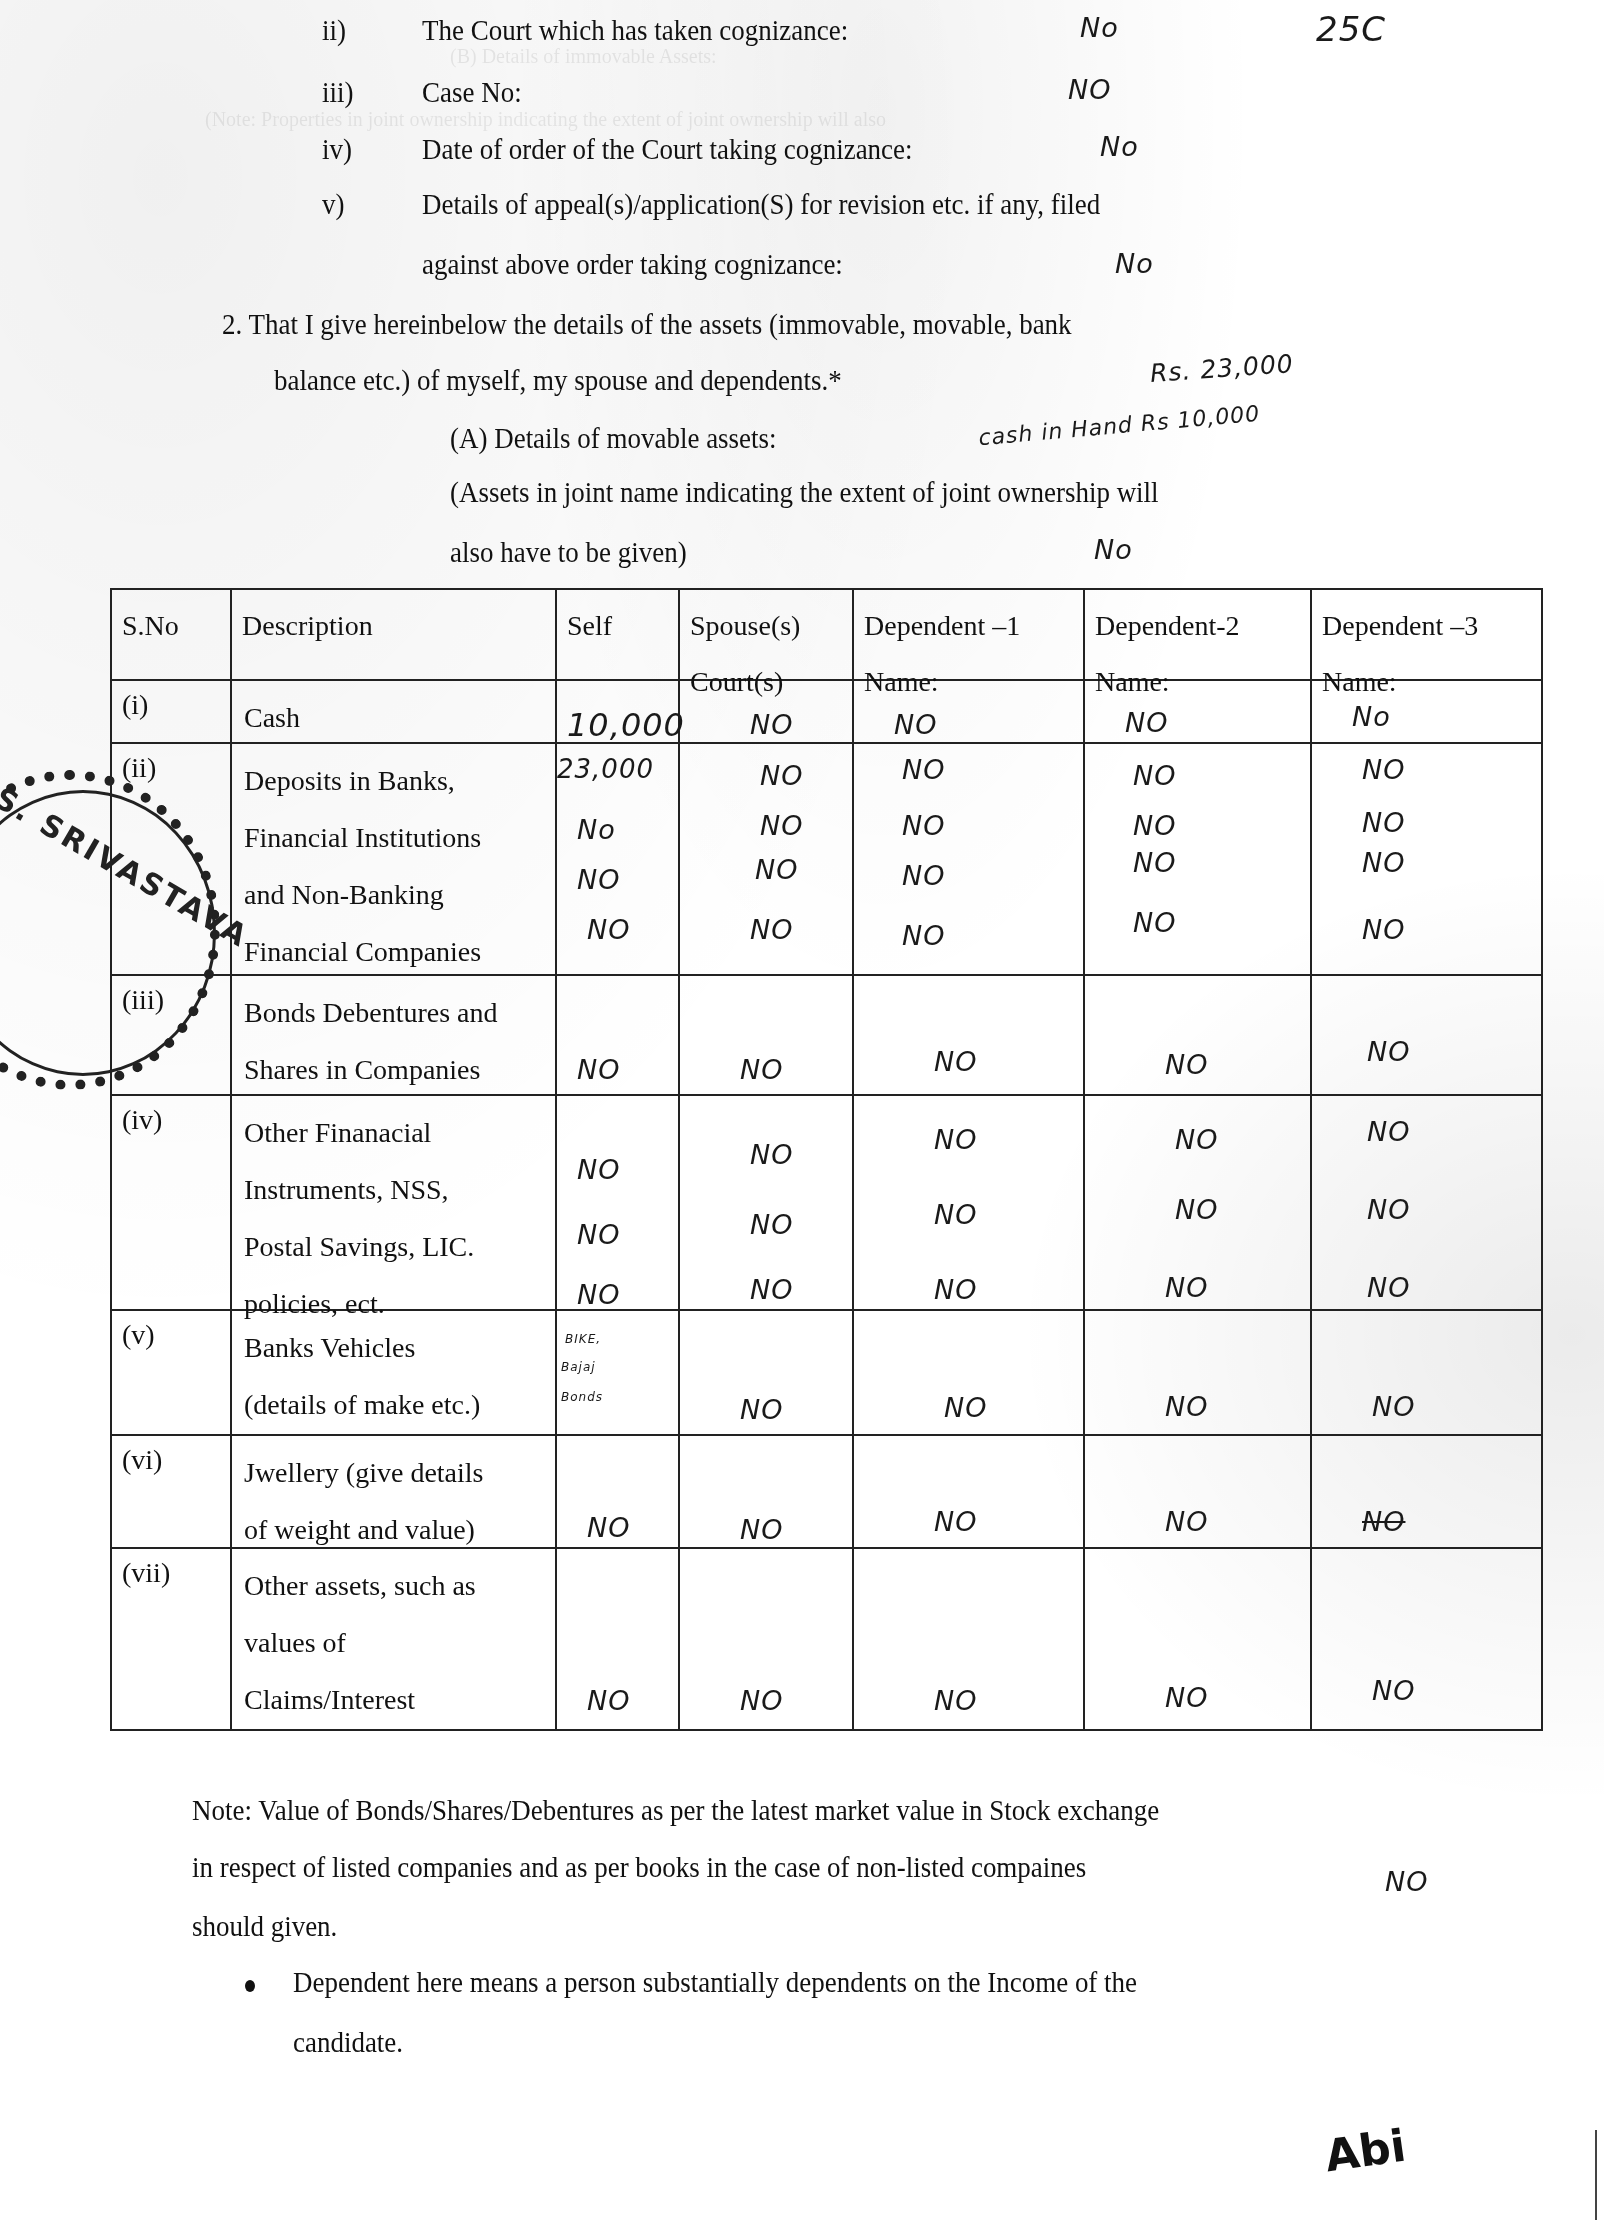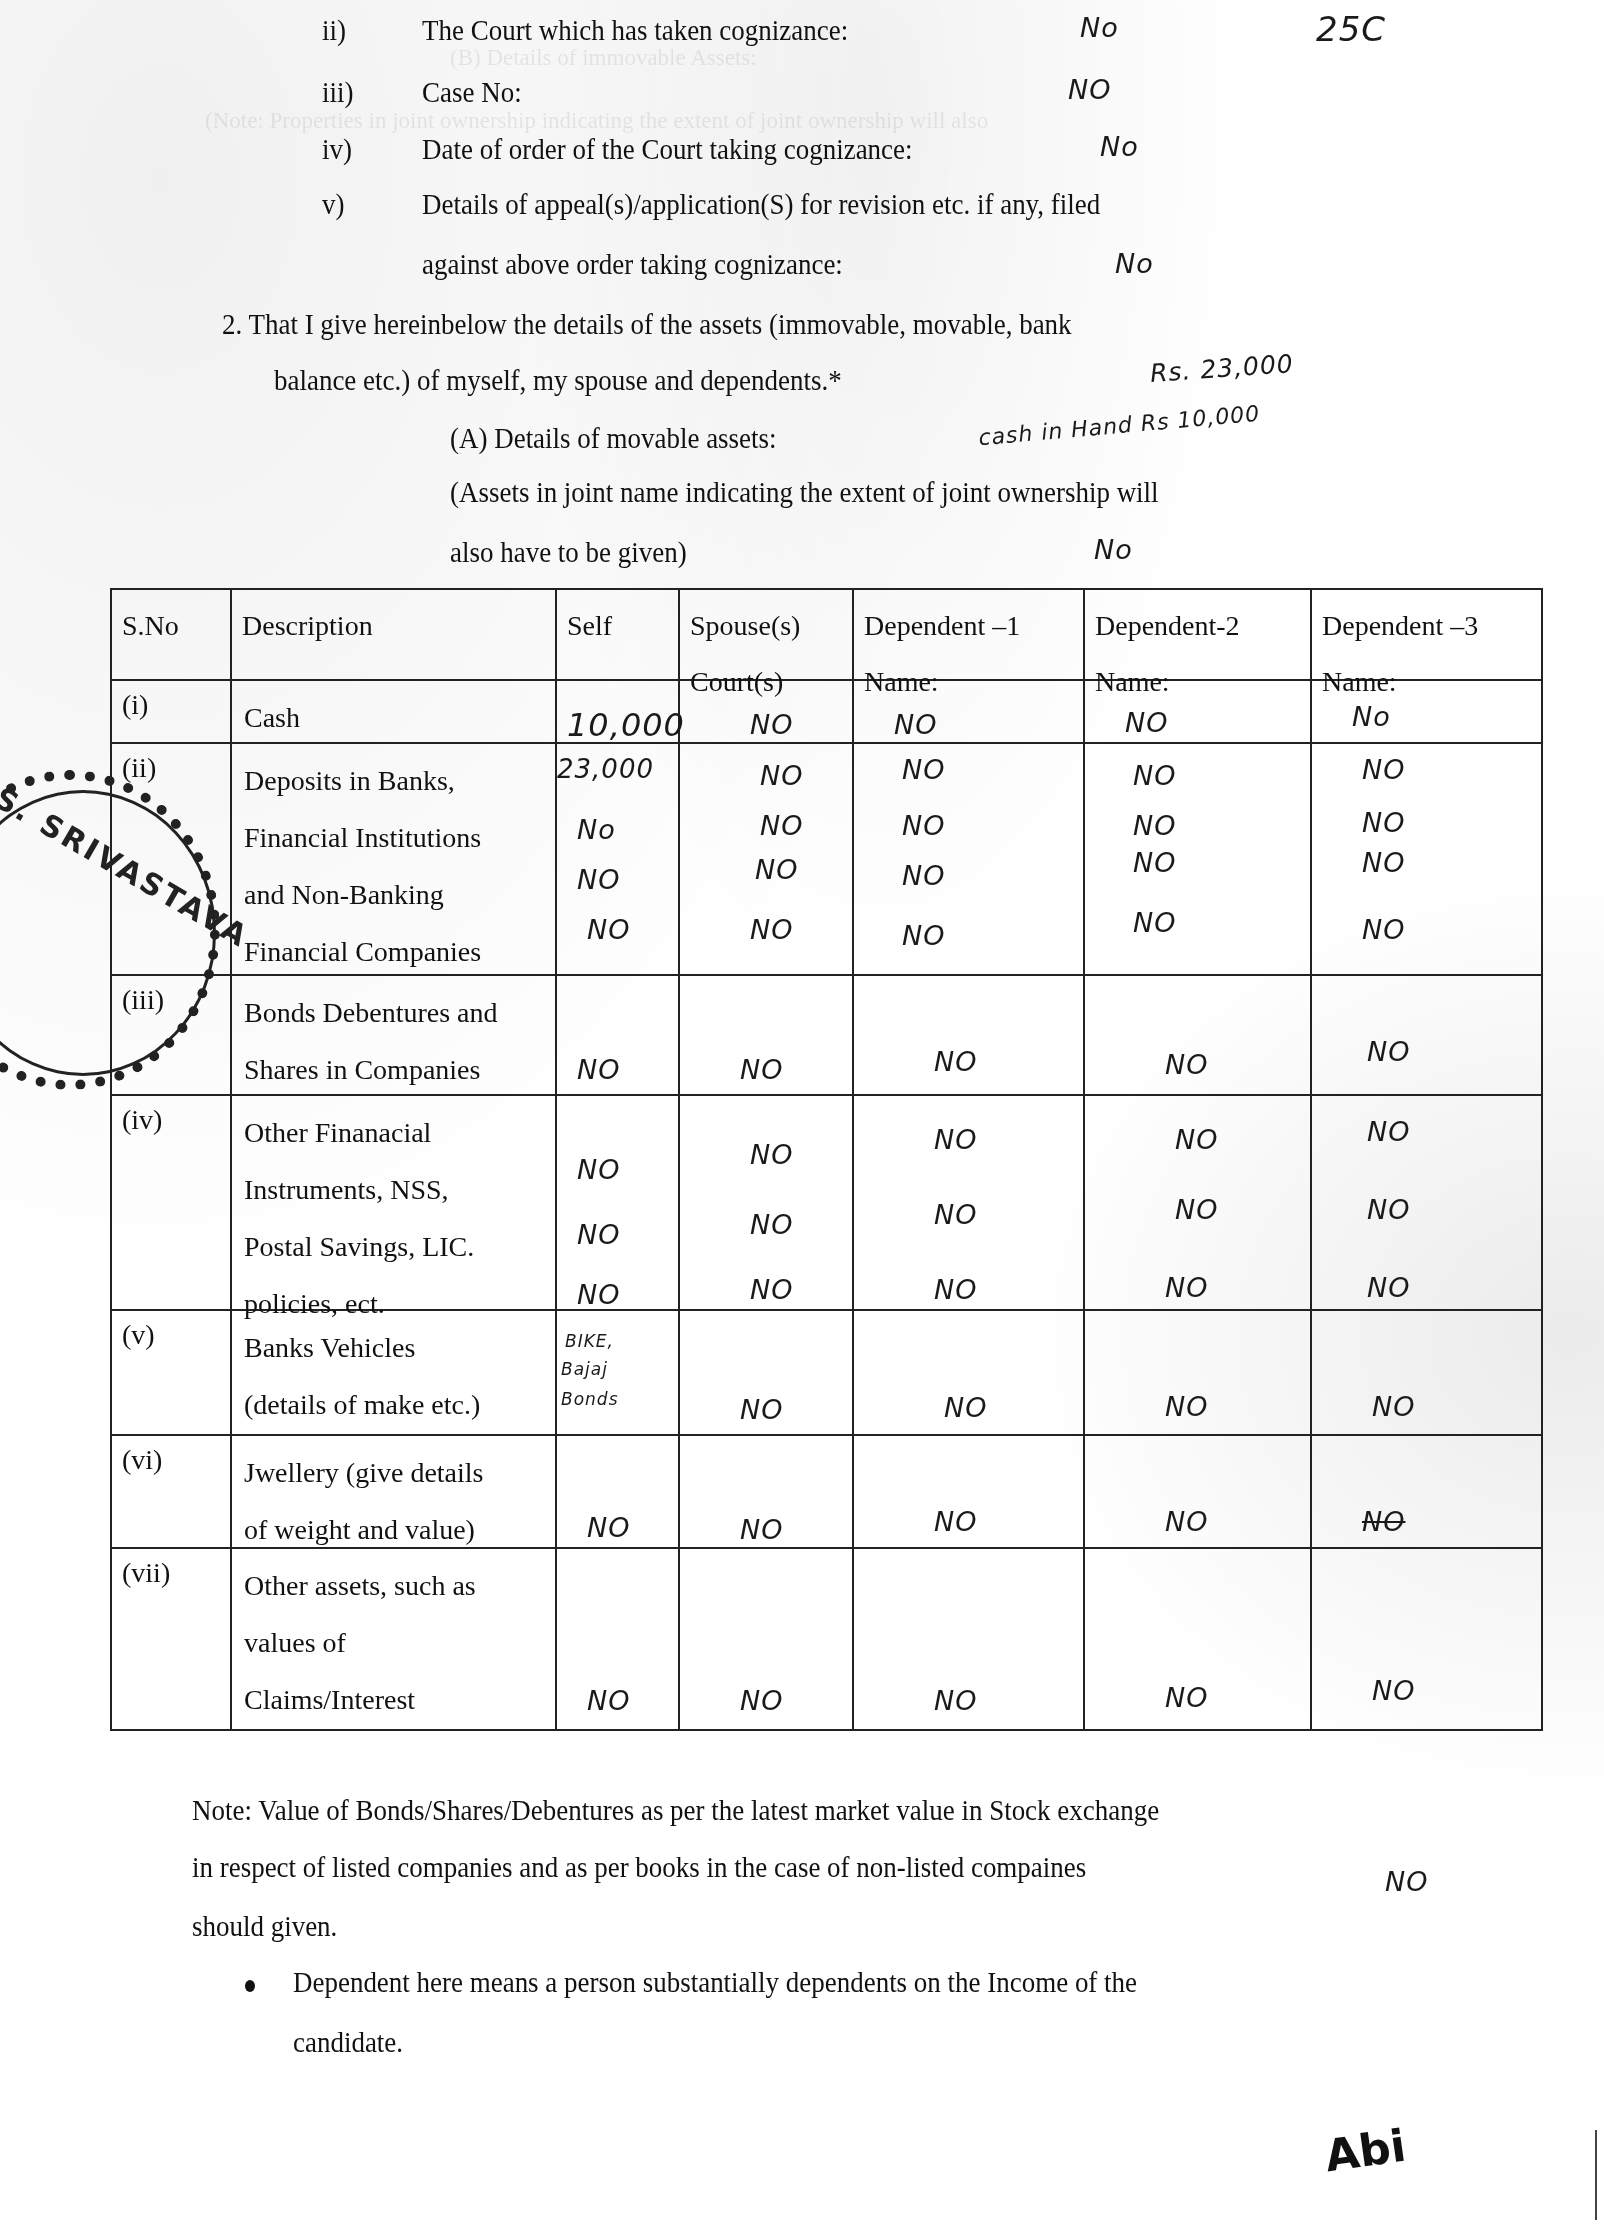--- a/index.html
+++ b/index.html
@@ -11,22 +11,22 @@
   }
   .page { position:absolute; inset:0;
     background:
       radial-gradient(ellipse at 10% 8%, rgba(0,0,0,0.06), rgba(0,0,0,0) 40%),
       radial-gradient(ellipse at 98% 60%, rgba(0,0,0,0.08), rgba(0,0,0,0) 25%),
       radial-gradient(ellipse at 55% 5%, rgba(0,0,0,0.05), rgba(0,0,0,0) 30%);
   }
   .t { position:absolute; font-size:29px; line-height:1; white-space:nowrap; transform:scaleX(0.93); transform-origin:left top; }
   .hw { position:absolute; font-family:"DejaVu Sans", sans-serif; font-style:italic; font-size:27px; color:#1a1a1a; white-space:nowrap; letter-spacing:1px; line-height:1; }
   .hw.sm { font-size:22px; }
-  .hw.xs { font-size:17px; line-height:1.05; }
-  .ghost { position:absolute; color:rgba(0,0,0,0.08); font-size:23px; white-space:nowrap; }
+  .hw.xs { font-size:12px; line-height:1.05; }
+  .ghost { position:absolute; color:rgba(0,0,0,0.08); font-size:20px; white-space:nowrap; }
   table.assets {
     position:absolute; left:110px; top:588px; width:1431px; border-collapse:collapse;
     table-layout:fixed; font-size:28px;
   }
   table.assets td, table.assets th {
     border:2px solid #222; vertical-align:top; padding:0; font-weight:normal; text-align:left; position:relative;
   }
   .hdr { position:absolute; left:10px; top:8px; line-height:56px; white-space:normal; }
   .desc { position:absolute; left:12px; top:8px; line-height:57px; }
   .sno { position:absolute; left:10px; top:8px; }

